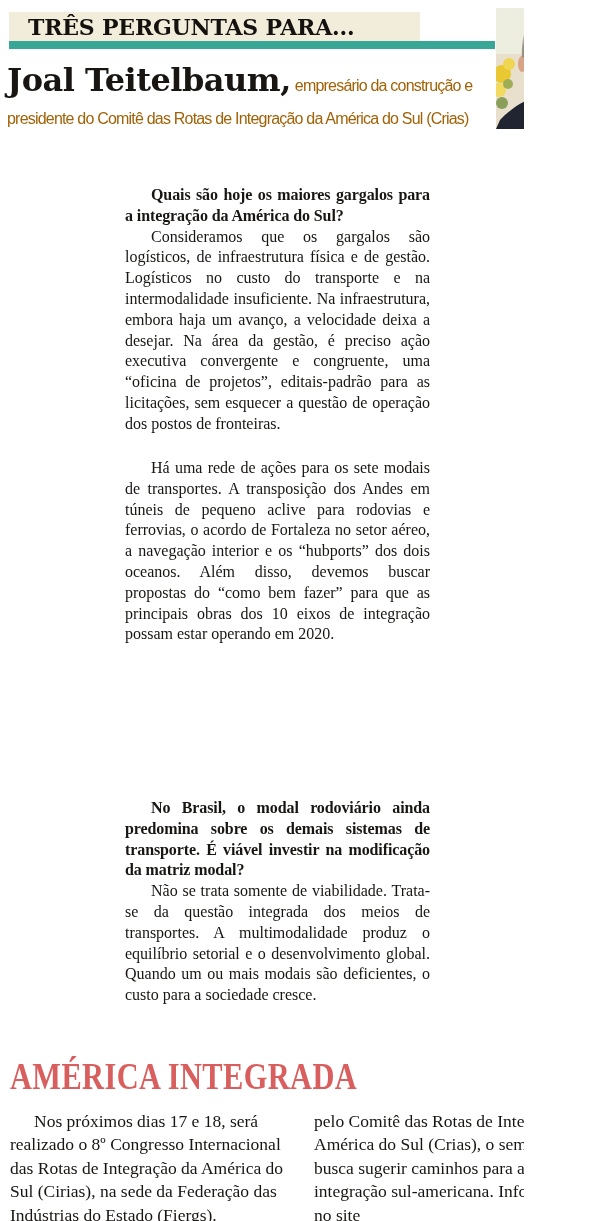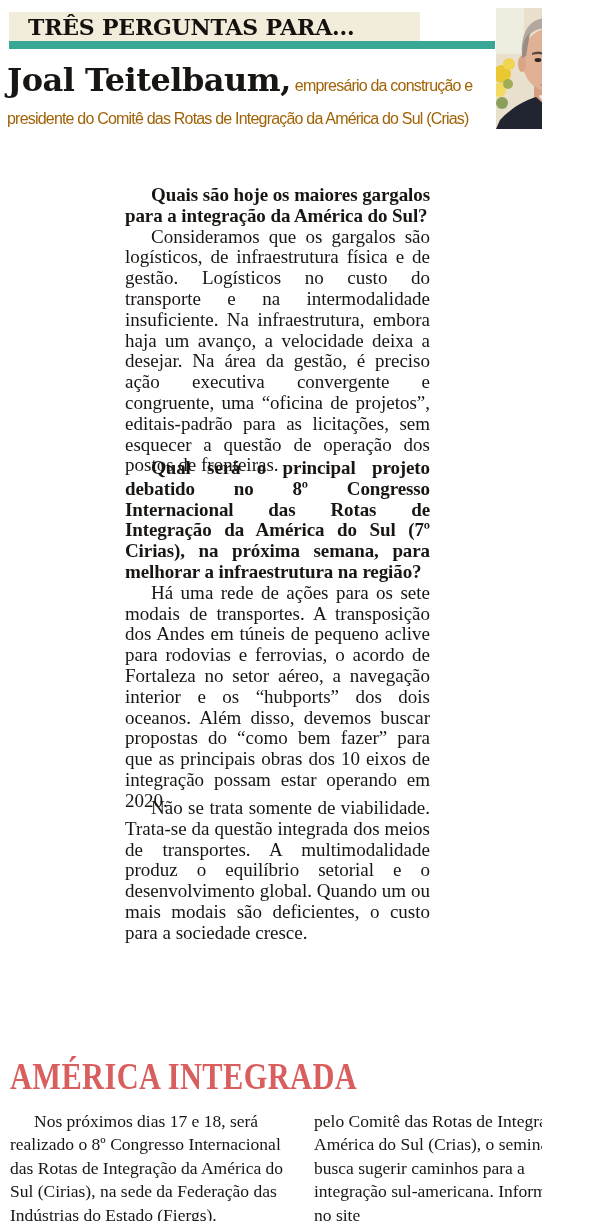--- a/index.html
+++ b/index.html
@@ -3,21 +3,20 @@
 <meta charset="utf-8">
 <style>
   html,body { margin:0; padding:0; background:#ffffff; }
   .page {
     position:relative;
     width:524px; height:1221px;
     background:#ffffff;
     overflow:hidden;
     color:#181512;
     font-family:"Liberation Serif", serif;
-    padding-left:18px;
   }
 
   
   .kicker-box {
     position:absolute; left:9px; top:12px;
     width:411px; height:29px;
     background:#f2edda;
     display:flex; align-items:center;
   }
   .kicker-text {
@@ -55,21 +54,21 @@
   .photo {
     position:absolute; left:496px; top:8px;
     width:101px; height:121px;
     overflow:hidden;
   }
 
   
   .qa-block {
     position:absolute; left:125px;
     width:305px;
-    font-size:19px;
+    font-size:16px;
     line-height:20.8px;
     text-align:justify;
   }
   #qa-block-1 { top:185px; }
   #qa-block-2 { top:458px; }
   #qa-block-3 { top:798px; }
   .qa-block p { margin:0; text-indent:26px; }
   .question { font-weight:bold; letter-spacing:-0.1px; }
 
   
@@ -150,25 +149,25 @@
     <span class="name">Joal Teitelbaum,</span>
     <span class="role">empresário da construção e presidente do Comitê das Rotas de Integração da América do Sul (Crias)</span>
   </p>
 
   <section class="qa-block" id="qa-block-1">
     <p class="question">Quais são hoje os maiores gargalos para a integração da América do Sul?</p>
     <p class="answer">Consideramos que os gargalos são logísticos, de infraestrutura física e de gestão. Logísticos no custo do transporte e na intermodalidade insuficiente. Na infraestrutura, embora haja um avanço, a velocidade deixa a desejar. Na área da gestão, é preciso ação executiva convergente e congruente, uma “oficina de projetos”, editais-padrão para as licitações, sem esquecer a questão de operação dos postos de fronteiras.</p>
   </section>
 
   <section class="qa-block" id="qa-block-2">
-    <p class="question">Qual será o principal projeto debatido no 8º Congresso Internacional das Rotas de Integração da América do Sul (7º Cirias), na próxima semana, para melhorar a infraestrutura na região?</p>
     <p class="answer">Há uma rede de ações para os sete modais de transportes. A transposição dos Andes em túneis de pequeno aclive para rodovias e ferrovias, o acordo de Fortaleza no setor aéreo, a navegação interior e os “hubports” dos dois oceanos. Além disso, devemos buscar propostas do “como bem fazer” para que as principais obras dos 10 eixos de integração possam estar operando em 2020.</p>
   </section>
 
   <section class="qa-block" id="qa-block-3">
+    <p class="question">No Brasil, o modal rodoviário ainda predomina sobre os demais sistemas de transporte. É viável investir na modificação da matriz modal?</p>
     <p class="answer">Não se trata somente de viabilidade. Trata-se da questão integrada dos meios de transportes. A multimodalidade produz o equilíbrio setorial e o desenvolvimento global. Quando um ou mais modais são deficientes, o custo para a sociedade cresce.</p>
   </section>
 
   <h2 class="section-title">AMÉRICA INTEGRADA</h2>
 
   <p class="bottom-col bottom-left">Nos próximos dias 17 e 18, será realizado o 8º Congresso Internacional das Rotas de Integração da América do Sul (Cirias), na sede da Federação das Indústrias do Estado (Fiergs). Promovido</p>
 
   <p class="bottom-col bottom-right">
     <span>pelo Comitê das Rotas de Integração da América do Sul (Crias), o seminário busca sugerir caminhos para a integração sul-americana. Informações no site </span>
   </p>

